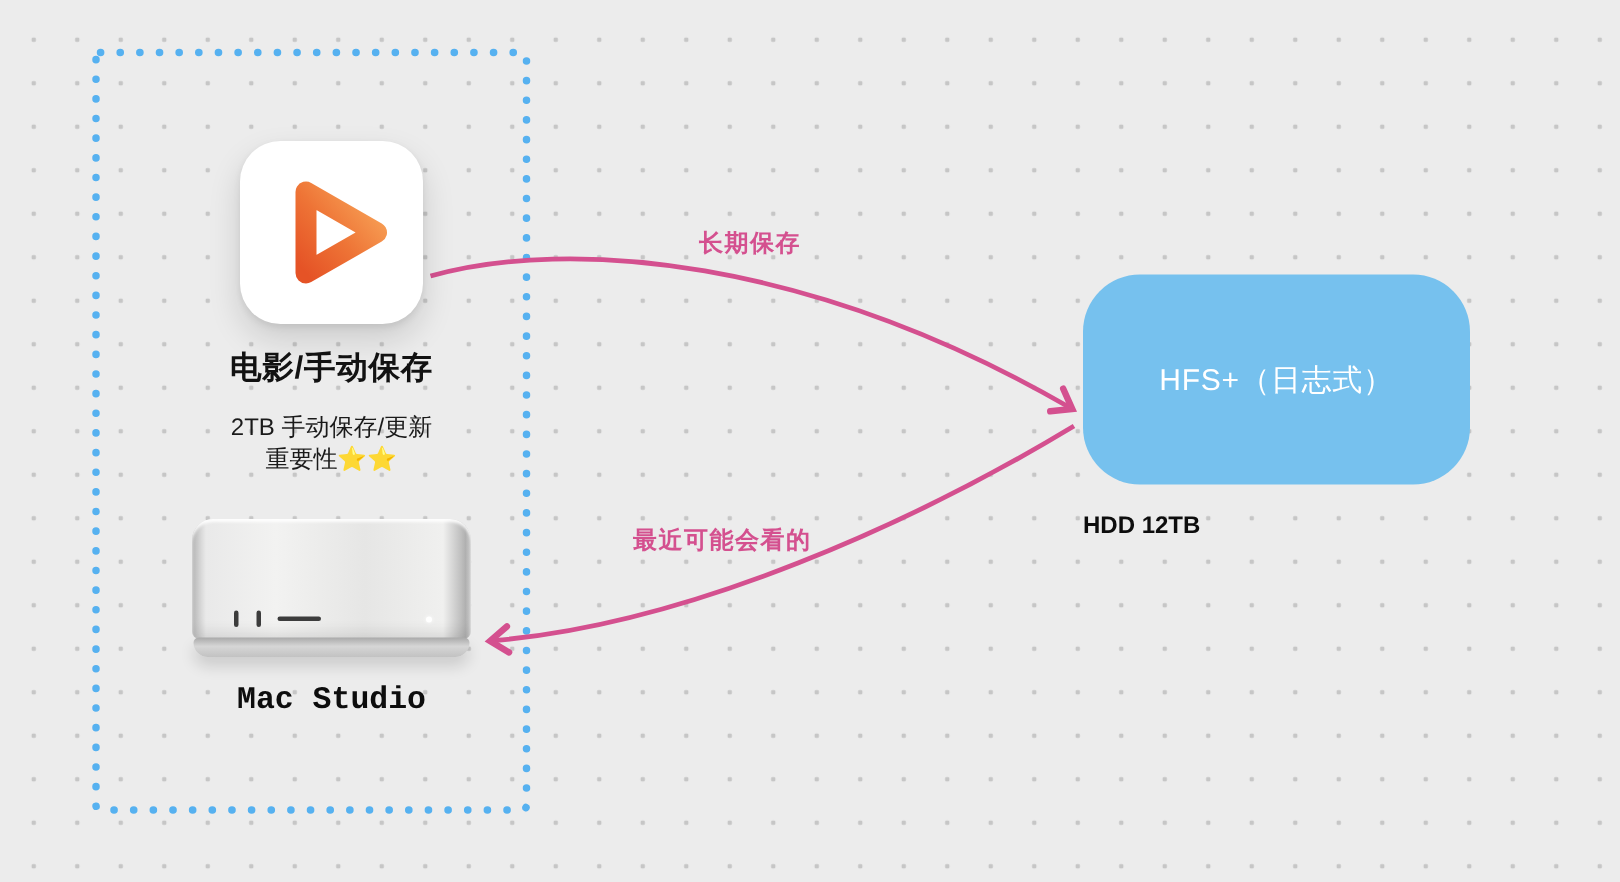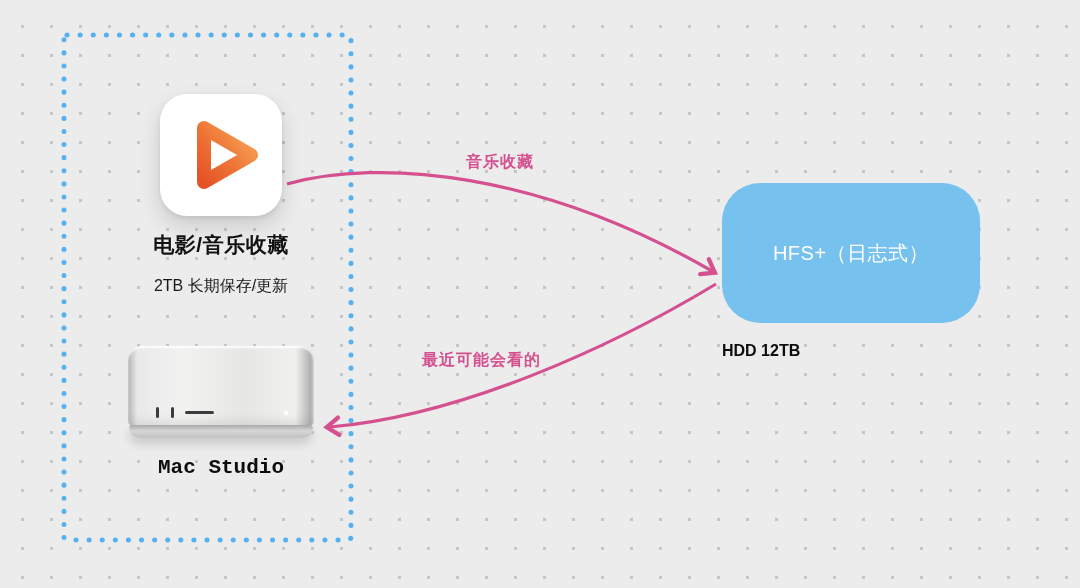--- a/index.html
+++ b/index.html
@@ -95,40 +95,41 @@
         <linearGradient id="og" x1="0" y1="1" x2="1" y2="0">
           <stop offset="0" stop-color="#e55326"></stop>
           <stop offset="0.45" stop-color="#ee7436"></stop>
           <stop offset="1" stop-color="#f9a85b"></stop>
         </linearGradient>
       </defs>
       <path d="M 44 34 L 44 88 L 91 61 Z" fill="none" stroke="url(#og)" stroke-width="14" stroke-linejoin="round" stroke-linecap="round"></path>
     </svg>
   </div>
 
-  <div class="group-text src-title">电影/音乐收藏</div>
+  <div class="group-text src-title">电影/手动保存</div>
 
   <div class="group-text src-note">
-    <div>2TB 长期保存/更新</div>
+    <div>2TB 手动保存/更新</div>
+    <div>重要性⭐⭐</div>
   </div>
 
   <div class="mac">
     <div class="mac-body"></div>
     <div class="mac-lip"></div>
     <div class="mac-port p1"></div>
     <div class="mac-port p2"></div>
     <div class="mac-slot"></div>
     <div class="mac-led"></div>
   </div>
 
   <div class="group-text mac-label">
     <div>Mac Studio</div>
   </div>
 
   <div class="hfs-box">
     <span>HFS+（日志式）</span>
   </div>
   <div class="hdd-label">HDD 12TB</div>
 
-  <div class="edge-label e1">音乐收藏</div>
+  <div class="edge-label e1">长期保存</div>
   <div class="edge-label e2">最近可能会看的</div>
 
 </div>
 
 </body></html>

